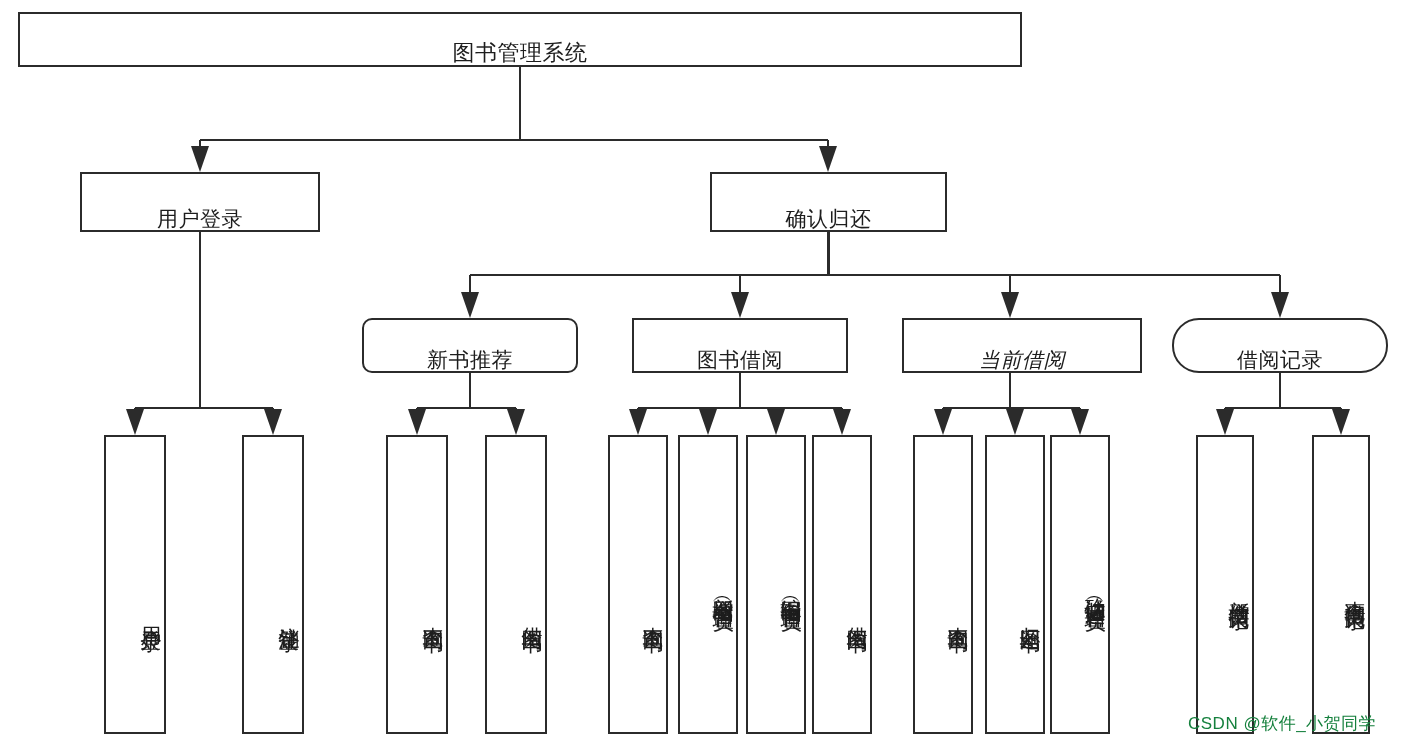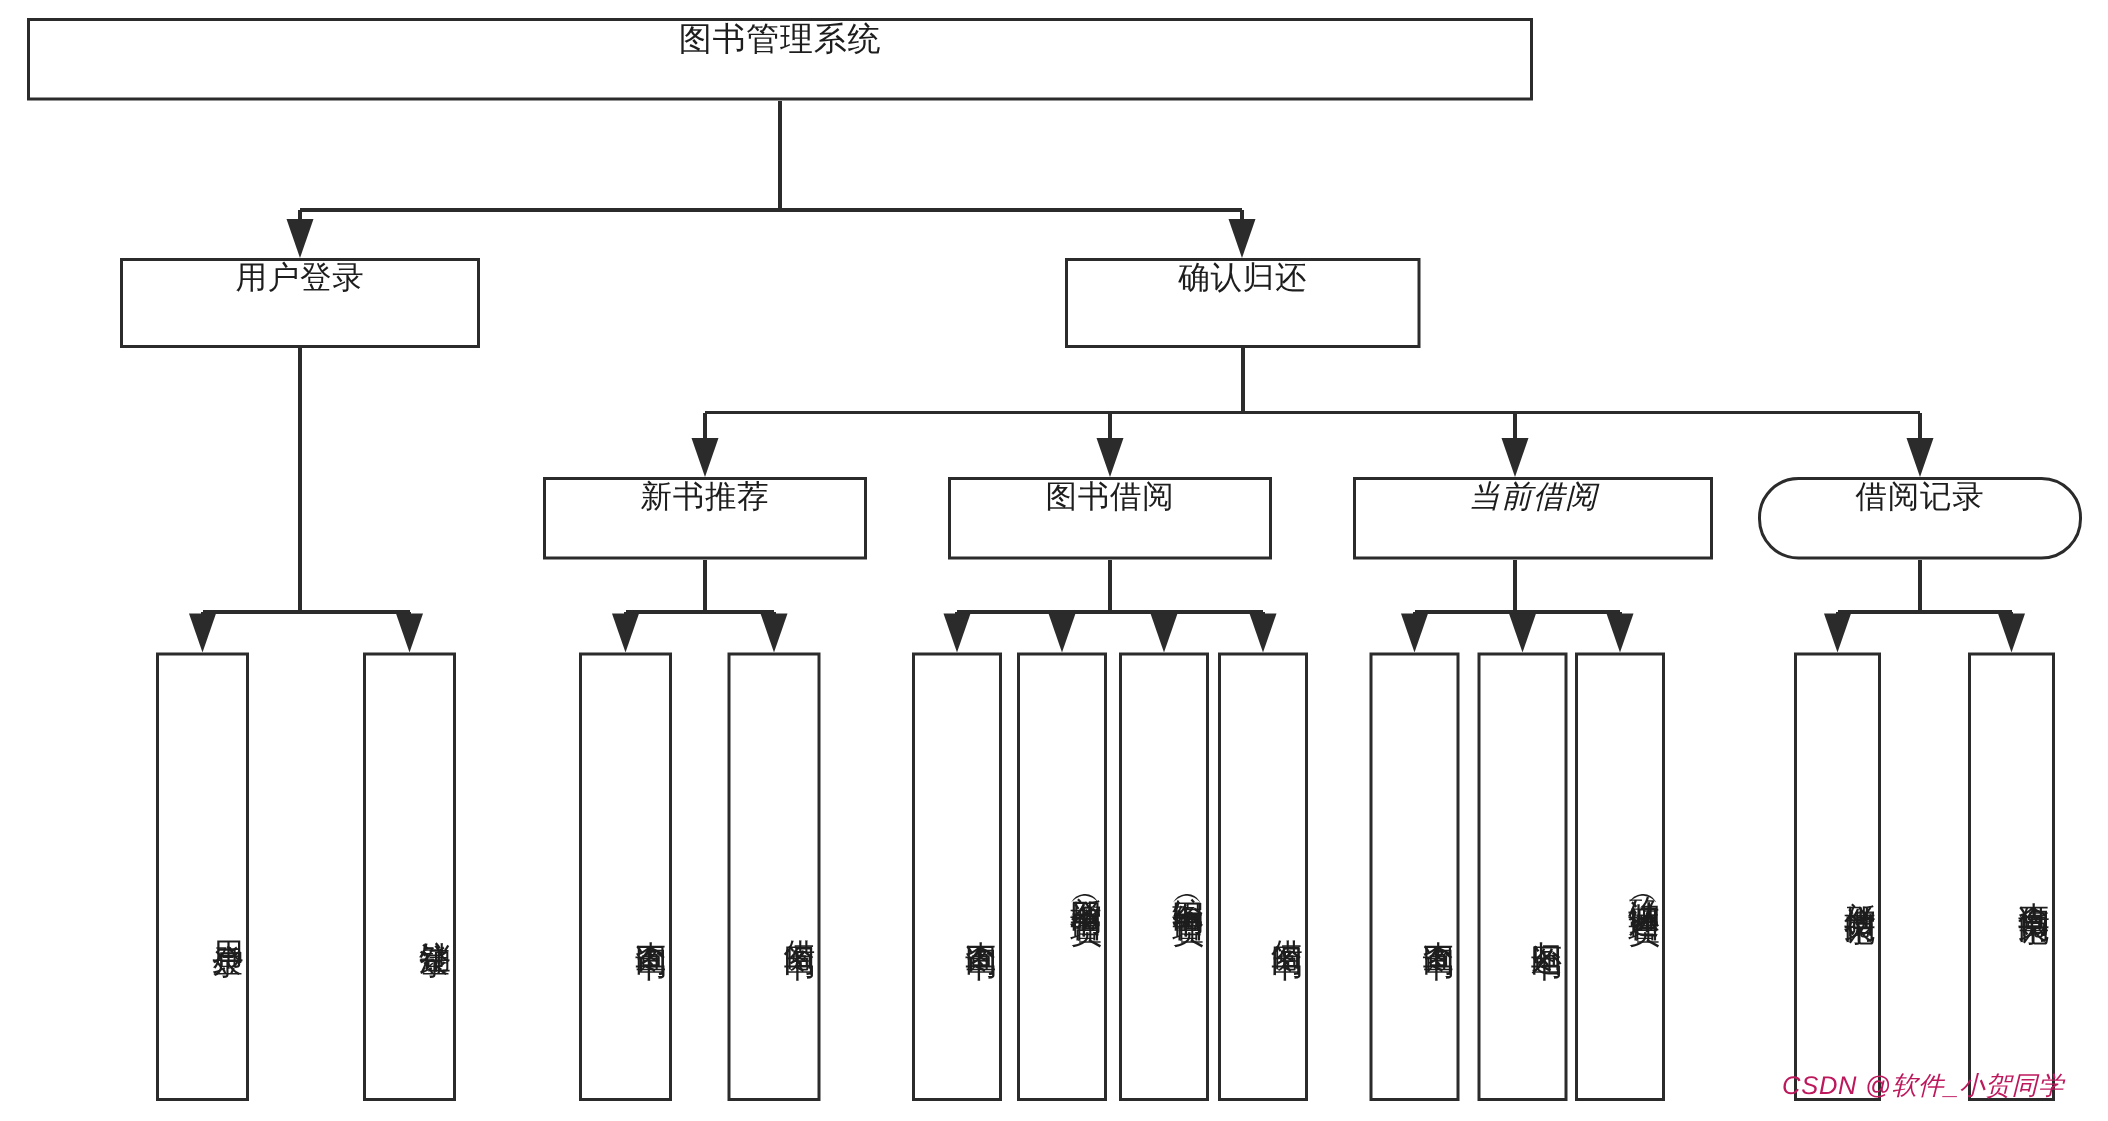--- a/index.html
+++ b/index.html
@@ -26,21 +26,21 @@
     width: 1405px;
     height: 747px;
     pointer-events: none;
   }
   .node {
     position: absolute;
     box-sizing: border-box;
     border: 2.5px solid #2b2b2b;
     background: #ffffff;
     display: flex;
-    align-items: flex-start;
+    align-items: flex-end;
     justify-content: center;
     color: #1d1d1d;
   }
   .node.h {
     font-size: 21px;
     line-height: 1.1;
     letter-spacing: 0.5px;
     white-space: nowrap;
   }
   .node.v {
@@ -63,25 +63,24 @@
     margin-top: 10px;
   }
   .node.title {
     font-size: 22px;
   }
   #watermark {
     position: absolute;
     left: 1188px;
     top: 712px;
     font-size: 17px;
-    color: #be185d;
+    color: #15803d;
     white-space: nowrap;
     letter-spacing: 0.5px;
     font-family: "Liberation Sans", "DejaVu Sans", sans-serif;
-    font-style: italic;
   }
 </style>
 </head>
 <body>
 
 <div id="canvas">
 
   <svg id="edges" viewBox="0 0 1405 747" xmlns="http://www.w3.org/2000/svg">
       <line x1="520" y1="67" x2="520" y2="140" stroke="#2b2b2b" stroke-width="2.5" shape-rendering="crispEdges"></line>
       <line x1="200" y1="140" x2="828" y2="140" stroke="#2b2b2b" stroke-width="2.5" shape-rendering="crispEdges"></line>
@@ -141,21 +140,21 @@
       <span>图书管理系统</span>
     </div>
 
   <div class="node h" style="left: 80px; top: 172px; width: 240px; height: 60px;">
       <span>用户登录</span>
     </div>
   <div class="node h" style="left: 710px; top: 172px; width: 237px; height: 60px;">
       <span>确认归还</span>
     </div>
 
-  <div class="node h" style="left: 362px; top: 318px; width: 216px; height: 55px;">
+  <div class="node h" style="left: 362px; top: 318px; width: 216px; height: 55px; border-radius: 10px;">
       <span>新书推荐</span>
     </div>
   <div class="node h" style="left: 632px; top: 318px; width: 216px; height: 55px;">
       <span>图书借阅</span>
     </div>
   <div class="node h" style="left: 902px; top: 318px; width: 240px; height: 55px; font-style: italic;">
       <span>当前借阅</span>
     </div>
   <div class="node h" style="left: 1172px; top: 318px; width: 216px; height: 55px; border-radius: 27px;">
       <span>借阅记录</span>

